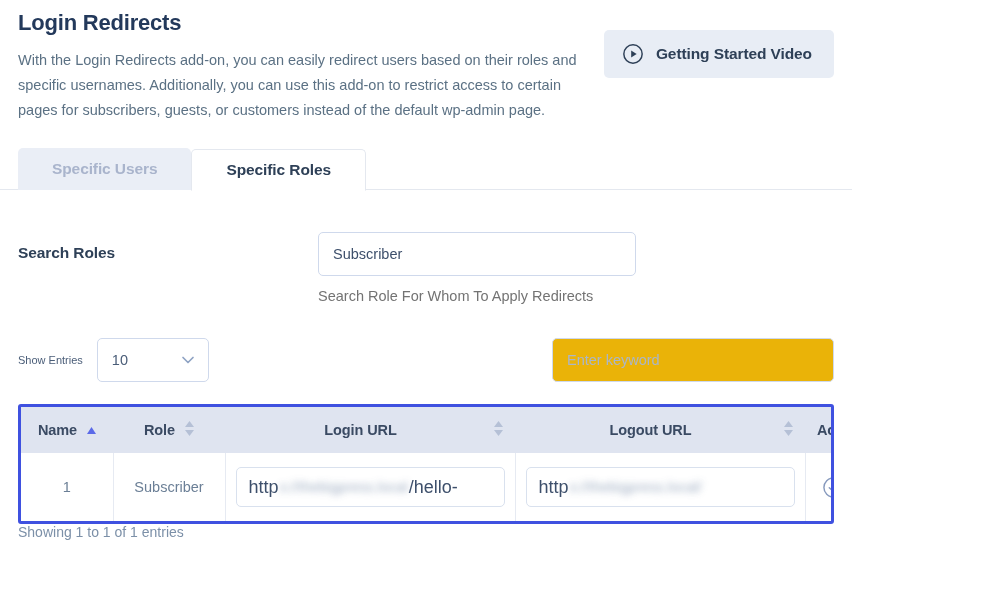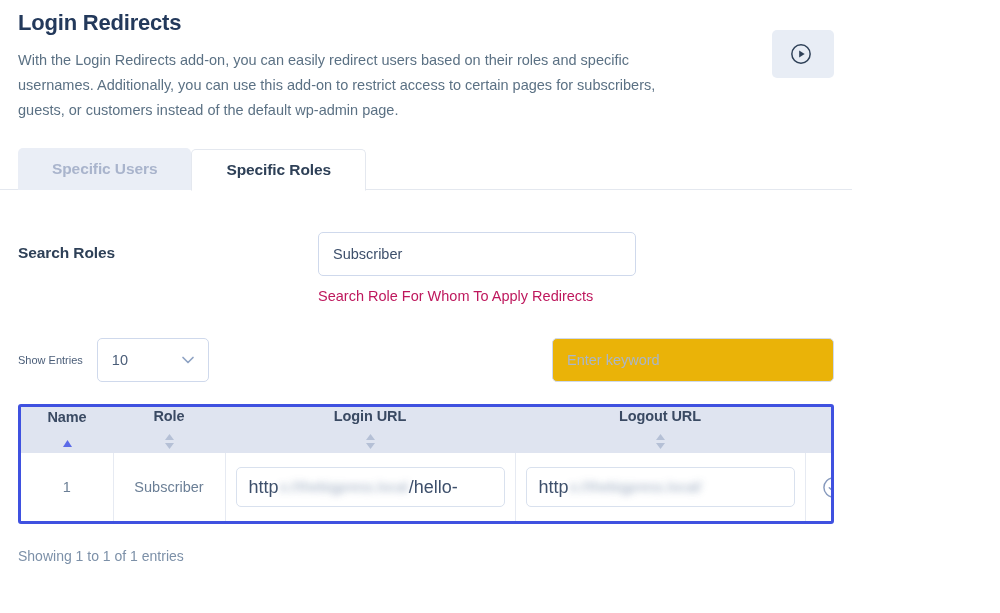--- a/index.html
+++ b/index.html
@@ -134,21 +134,21 @@
     background: #fff;
     padding: 0 14px;
     font-family: "Liberation Sans", sans-serif;
     font-size: 14.5px;
     color: #3d4f6b;
     outline: none;
   }
   .role-hint {
     margin-top: 12px;
     font-size: 14.5px;
-    color: #be185d;
+    color: #737373;
   }
 
   
   .controls-row {
     display: flex;
     align-items: flex-start;
     justify-content: space-between;
     margin-top: 34px;
   }
   .entries-group {
@@ -223,21 +223,20 @@
     color: #3a4a63;
     letter-spacing: -0.1px;
     padding: 0 12px;
     vertical-align: middle;
   }
   .th-inner {
     display: flex;
     align-items: center;
     gap: 10px;
     justify-content: center;
-    flex-direction: column;
   }
   .th-inner.between { justify-content: space-between; }
 
   .sort-both { width: 9px; height: 15px; flex: none; }
   .sort-asc  { width: 9px; height: 8px; flex: none; }
 
   tbody td {
     height: 68px;
     border-right: 1px solid #e6eaf2;
     font-size: 14.5px;
@@ -277,21 +276,21 @@
   .actions {
     display: flex;
     align-items: center;
     gap: 14px;
     justify-content: flex-start;
     padding-left: 6px;
   }
   .act-icon { width: 23px; height: 23px; cursor: pointer; display: block; }
 
   .showing-text {
-    margin-top: 24px;
+    margin-top: 0;
     font-size: 14px;
     color: #7c90a8;
   }
 </style>
 </head>
 <body>
 
 <div class="page">
 
   <div class="header-row">
@@ -300,20 +299,21 @@
       <div class="page-desc">With the Login Redirects add-on, you can easily redirect users based on their roles and specific usernames. Additionally, you can use this add-on to restrict access to certain pages for subscribers, guests, or customers instead of the default wp-admin page.</div>
     </div>
 
     <button class="video-btn">
       <span>
         <svg class="play-circle" viewBox="0 0 24 24" fill="none">
           <circle cx="12" cy="12" r="10" stroke="#2e4057" stroke-width="1.6"></circle>
           <path d="M10 8.2 L16 12 L10 15.8 Z" fill="#2e4057"></path>
         </svg>
       </span>
+      <span class="label">Getting Started Video</span>
     </button>
   </div>
 
   <div class="tabs-wrap">
     <div class="tabs-underline"></div>
     <div class="tabs">
       <div class="tab inactive">
         <span>Specific Users</span>
       </div>
       <div class="tab active">

